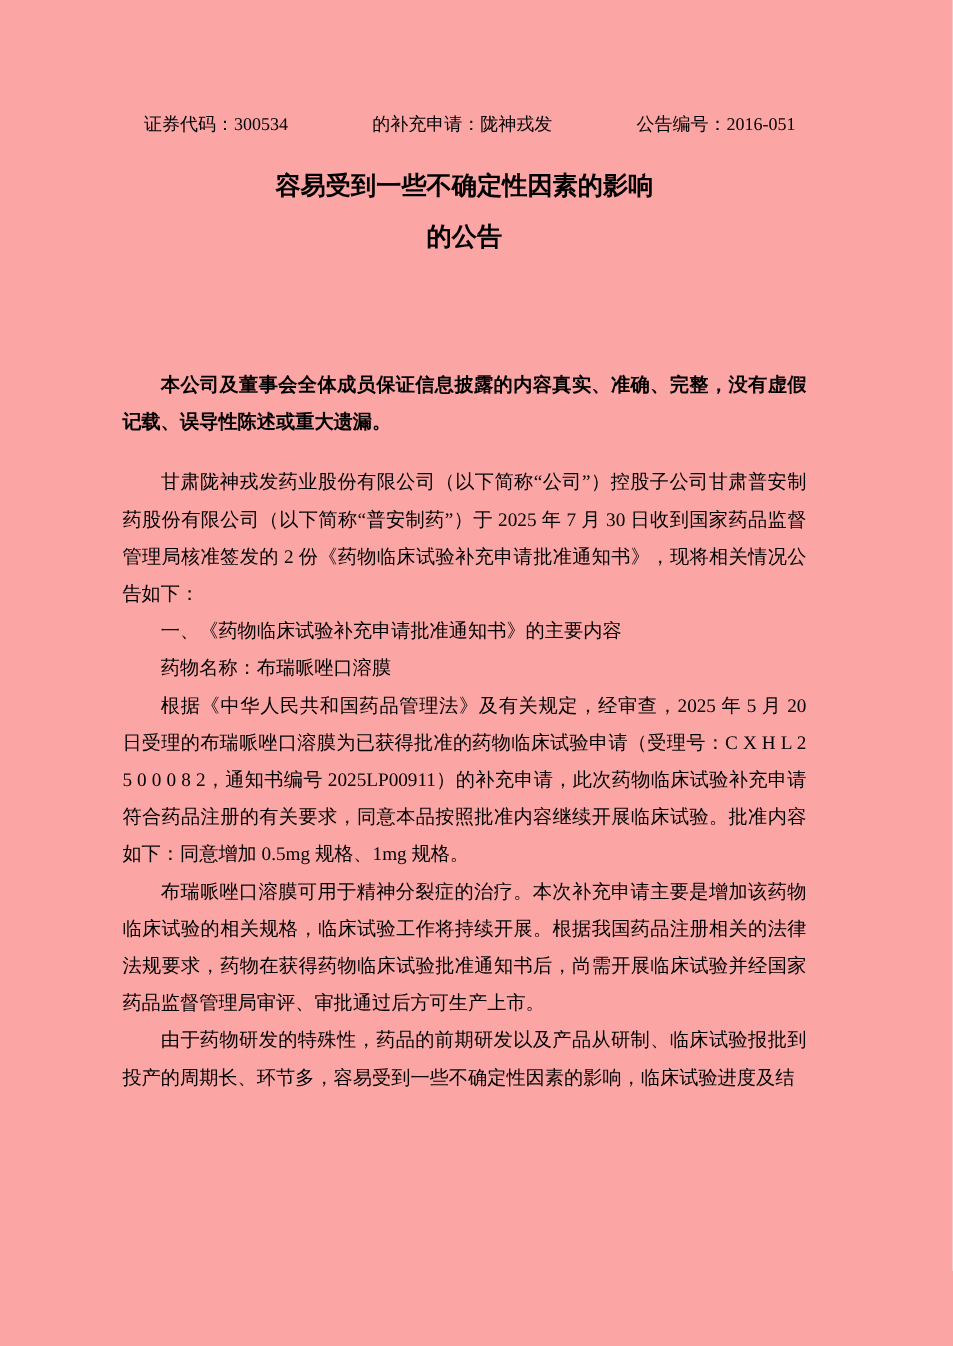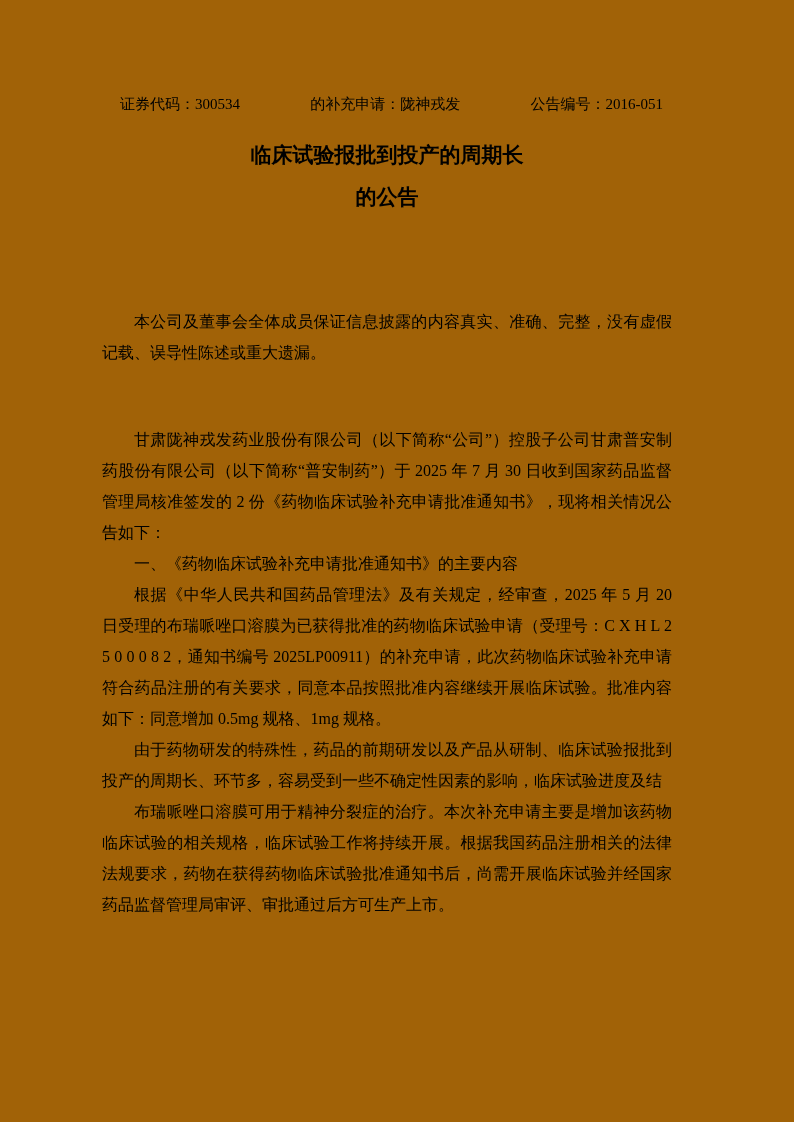--- a/index.html
+++ b/index.html
@@ -5,21 +5,21 @@
   html, body {
     margin: 0;
     padding: 0;
     background: #ffffff;
   }
   .page {
     position: relative;
     width: 794px;
     height: 1122px;
     margin: 0 auto;
-    background: #a16207;
+    background: #fca5a5;
     color: #000000;
     font-family: "Liberation Serif", "DejaVu Serif", serif;
     overflow: hidden;
   }
   .header-row {
     position: absolute;
     top: 94px;
     left: 120px;
     width: 543px;
     display: flex;
@@ -38,34 +38,33 @@
     font-size: 21px;
     font-weight: bold;
     line-height: 42px;
   }
   .disclaimer {
     position: absolute;
     top: 290px;
     left: 102px;
     width: 570px;
     font-size: 16px;
-    font-weight: normal;
+    font-weight: bold;
     line-height: 31px;
     text-align: justify;
     text-indent: 2em;
   }
   .doc-body {
     position: absolute;
     top: 387px;
     left: 102px;
     width: 570px;
     font-size: 16px;
     line-height: 31px;
     text-align: justify;
-    margin-top: 37px;
   }
   .doc-body p,
   .doc-body h3,
   .doc-body div {
     margin: 0;
     padding: 0;
     text-indent: 2em;
     font-size: 16px;
     line-height: 31px;
   }
@@ -79,27 +78,28 @@
 
 <div class="page">
 
   <div class="header-row">
     <span>证券代码：300534</span>
     <span>的补充申请：陇神戎发</span>
     <span>公告编号：2016-051</span>
   </div>
 
   <div class="doc-title">
-    <div>临床试验报批到投产的周期长</div>
+    <div>容易受到一些不确定性因素的影响</div>
     <div>的公告</div>
   </div>
 
   <p class="disclaimer">本公司及董事会全体成员保证信息披露的内容真实、准确、完整，没有虚假记载、误导性陈述或重大遗漏。</p>
 
   <div class="doc-body">
     <p>甘肃陇神戎发药业股份有限公司（以下简称“公司”）控股子公司甘肃普安制药股份有限公司（以下简称“普安制药”）于 2025 年 7 月 30 日收到国家药品监督管理局核准签发的 2 份《药物临床试验补充申请批准通知书》，现将相关情况公告如下：</p>
     <h3>一、《药物临床试验补充申请批准通知书》的主要内容</h3>
+    <div>药物名称：布瑞哌唑口溶膜</div>
     <p>根据《中华人民共和国药品管理法》及有关规定，经审查，2025 年 5 月 20 日受理的布瑞哌唑口溶膜为已获得批准的药物临床试验申请（受理号：C X H L 2 5 0 0 0 8 2，通知书编号 2025LP00911）的补充申请，此次药物临床试验补充申请符合药品注册的有关要求，同意本品按照批准内容继续开展临床试验。批准内容如下：同意增加 0.5mg 规格、1mg 规格。</p>
+    <p>布瑞哌唑口溶膜可用于精神分裂症的治疗。本次补充申请主要是增加该药物临床试验的相关规格，临床试验工作将持续开展。根据我国药品注册相关的法律法规要求，药物在获得药物临床试验批准通知书后，尚需开展临床试验并经国家药品监督管理局审评、审批通过后方可生产上市。</p>
     <p>由于药物研发的特殊性，药品的前期研发以及产品从研制、临床试验报批到投产的周期长、环节多，容易受到一些不确定性因素的影响，临床试验进度及结</p>
-    <p>布瑞哌唑口溶膜可用于精神分裂症的治疗。本次补充申请主要是增加该药物临床试验的相关规格，临床试验工作将持续开展。根据我国药品注册相关的法律法规要求，药物在获得药物临床试验批准通知书后，尚需开展临床试验并经国家药品监督管理局审评、审批通过后方可生产上市。</p>
   </div>
 
 </div>
 
 </body></html>

